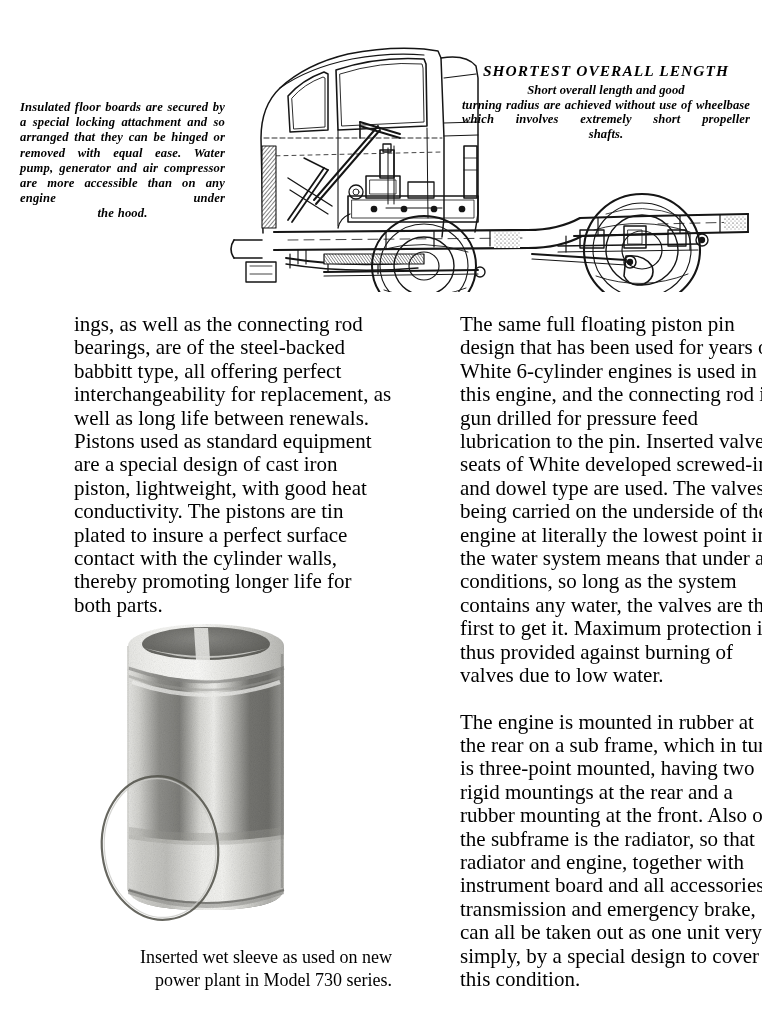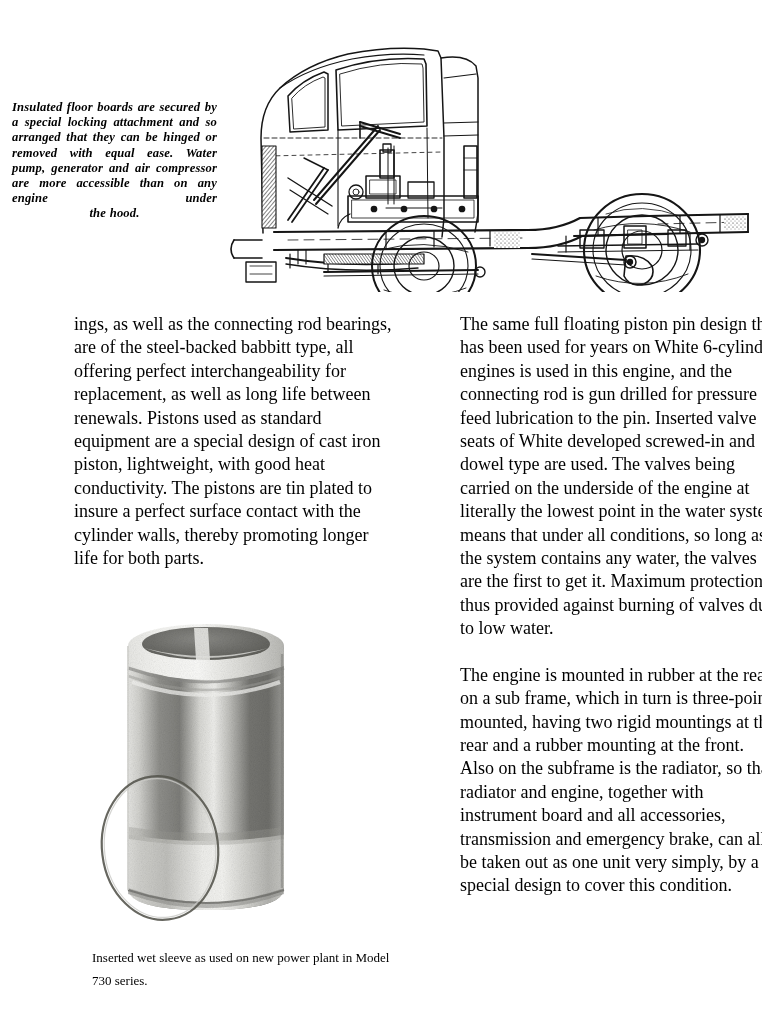--- a/index.html
+++ b/index.html
@@ -19,21 +19,21 @@
   
   #top-figure {
     position: absolute;
     left: 0; top: 0;
     width: 762px; height: 292px;
   }
 
   
   #caption-left {
     position: absolute;
-    left: 12px; top: 100px;
+    left: 20px; top: 100px;
     width: 205px;
     font-weight: bold;
     font-style: italic;
     font-size: 12.6px;
     line-height: 15.2px;
     text-align: justify;
     text-align-last: justify;
     letter-spacing: 0.15px;
     word-spacing: 0.5px;
   }
@@ -81,21 +81,21 @@
   #truck-illustration {
     position: absolute;
     left: 228px; top: 18px;
     width: 534px; height: 274px;
   }
   #truck-illustration svg { display: block; }
 
   
   .col {
     position: absolute;
-    font-size: 18px;
+    font-size: 21px;
     line-height: 23.4px;
   }
   #col-left {
     left: 74px; top: 313px;
     width: 318px;
   }
   #col-right {
     left: 414px; top: 313px;
     width: 320px;
     margin-left: 46px;
@@ -109,22 +109,23 @@
     position: absolute;
     left: 88px; top: 598px;
     width: 236px; height: 340px;
   }
   #sleeve-figure svg { display: block; }
 
   #caption-sleeve {
     position: absolute;
     left: 92px; top: 946px;
     width: 300px;
-    font-size: 13px;
+    font-size: 18px;
     line-height: 23.2px;
+    text-align: right;
   }
 </style>
 </head>
 <body>
 
 <div id="top-figure">
 
   <div id="truck-illustration">
     <svg width="534" height="274" viewBox="0 0 534 274" xmlns="http://www.w3.org/2000/svg">
       <defs>
@@ -275,20 +276,28 @@
         <rect x="266" y="214" width="26" height="16" fill="url(#speck)" stroke="none"></rect>
       </g>
     </svg>
   </div>
 
   <div id="caption-left">
     <span>Insulated floor boards are secured by a special locking attachment and so arranged that they can be hinged or removed with equal ease. Water pump, generator and air compressor are more accessible than on any engine under</span>
     <span class="last-line">the hood.</span>
   </div>
 
+  <div id="caption-right">
+    <div id="caption-right-title">SHORTEST OVERALL LENGTH</div>
+    <div id="caption-right-body">
+      <span class="first-line">Short overall length and good</span>
+      <span>turning radius are achieved without use of wheelbase which involves extremely short propeller</span>
+      <span class="last-line">shafts.</span>
+    </div>
+  </div>
 </div>
 
 <div id="col-left" class="col">
   <p>ings, as well as the connecting rod bearings, are of the steel-backed babbitt type, all offering perfect interchangeability for replacement, as well as long life between renewals.  Pistons used as standard equipment are a special design of cast iron piston, lightweight, with good heat conductivity.  The pistons are tin plated to insure a perfect surface contact with the cylinder walls, thereby promoting longer life for both parts.</p>
 </div>
 
 <div id="col-right" class="col">
   <p>The same full floating piston pin design that has been used for years on White 6-cylinder engines is used in this engine, and the connecting rod is gun drilled for pressure feed lubrication to the pin.  Inserted valve seats of White developed screwed-in and dowel type are used.  The valves being carried on the underside of the engine at literally the lowest point in the water system means that under all conditions, so long as the system contains any water, the valves are the first to get it.  Maximum protection is thus provided against burning of valves due to low water.</p>
   <p>The engine is mounted in rubber at the rear on a sub frame, which in turn is three-point mounted, having two rigid mountings at the rear and a rubber mounting at the front.  Also on the subframe is the radiator, so that radiator and engine, together with instrument board and all accessories, transmission and emergency brake, can all be taken out as one unit very simply, by a special design to cover this condition.</p>
 </div>

